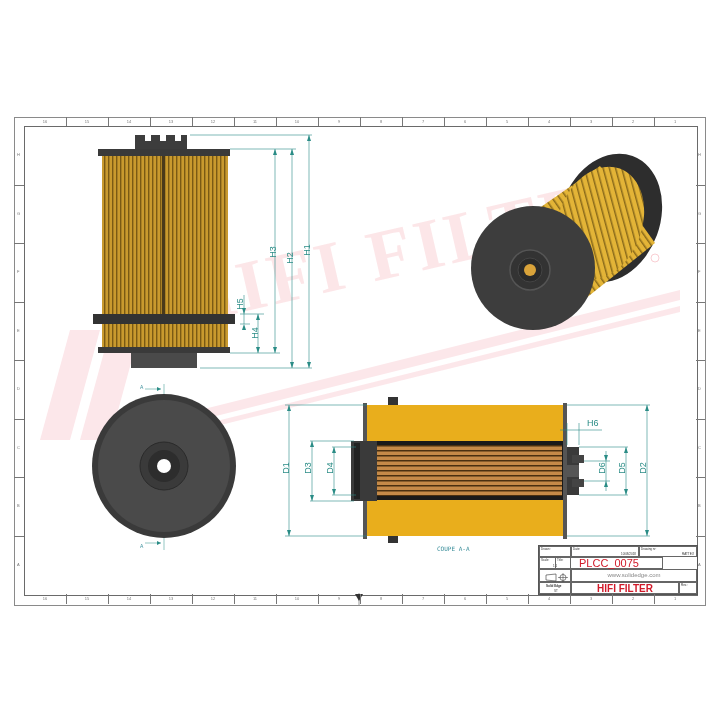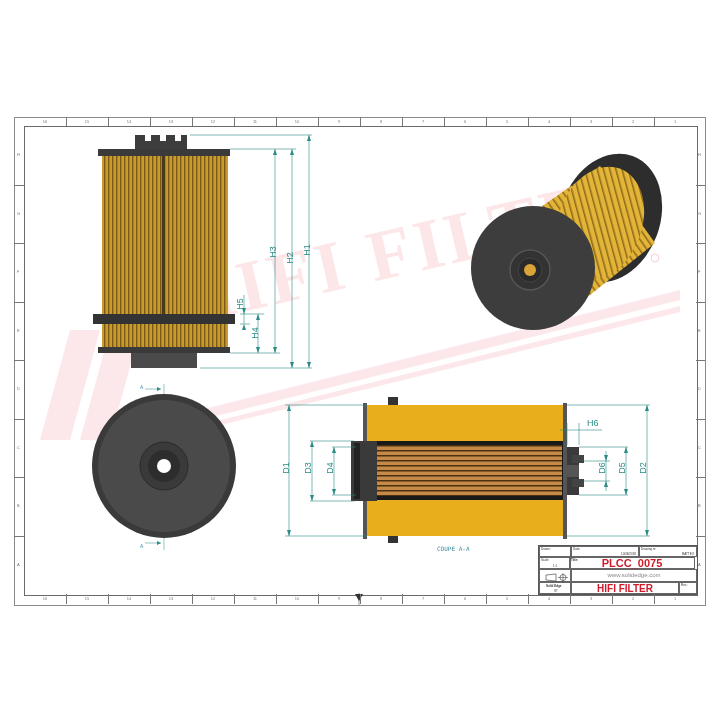--- a/index.html
+++ b/index.html
@@ -219,21 +219,21 @@
     <span class="tiny" style="right:2px;top:5px;">10/08/2018</span>
   </div>
   <div class="tb-cell" style="left:100px;top:0;width:58px;height:11px;">
     <span class="tb-lbl">Drawing nr:</span>
     <span class="tiny" style="right:2px;top:5px;">RATTEO</span>
   </div>
   <div class="tb-cell" style="left:0;top:11px;width:32px;height:12px;">
     <span class="tb-lbl">Scale:</span>
     <span class="tiny" style="left:13px;top:6px;">1:1</span>
   </div>
-  <div class="tb-cell" style="left:30px;top:11px;width:126px;height:12px;font-weight:bold;">
+  <div class="tb-cell" style="left:16px;top:11px;width:108px;height:12px;">
     <span class="tb-lbl">Title:</span>
     <span class="plcc" style="top:-1px;">PLCC_0075</span>
   </div>
   <div class="tb-cell" style="left:0;top:23px;width:32px;height:13px;">
     <svg width="32" height="13">
       <polygon points="6,4 16,3 16,10 6,9" fill="none" stroke="#333" stroke-width="0.6"></polygon>
       <circle cx="23" cy="6.5" r="3" fill="none" stroke="#333" stroke-width="0.6"></circle>
       <line x1="18" y1="6.5" x2="28" y2="6.5" stroke="#333" stroke-width="0.5"></line>
       <line x1="23" y1="2" x2="23" y2="11" stroke="#333" stroke-width="0.5"></line>
     </svg>

